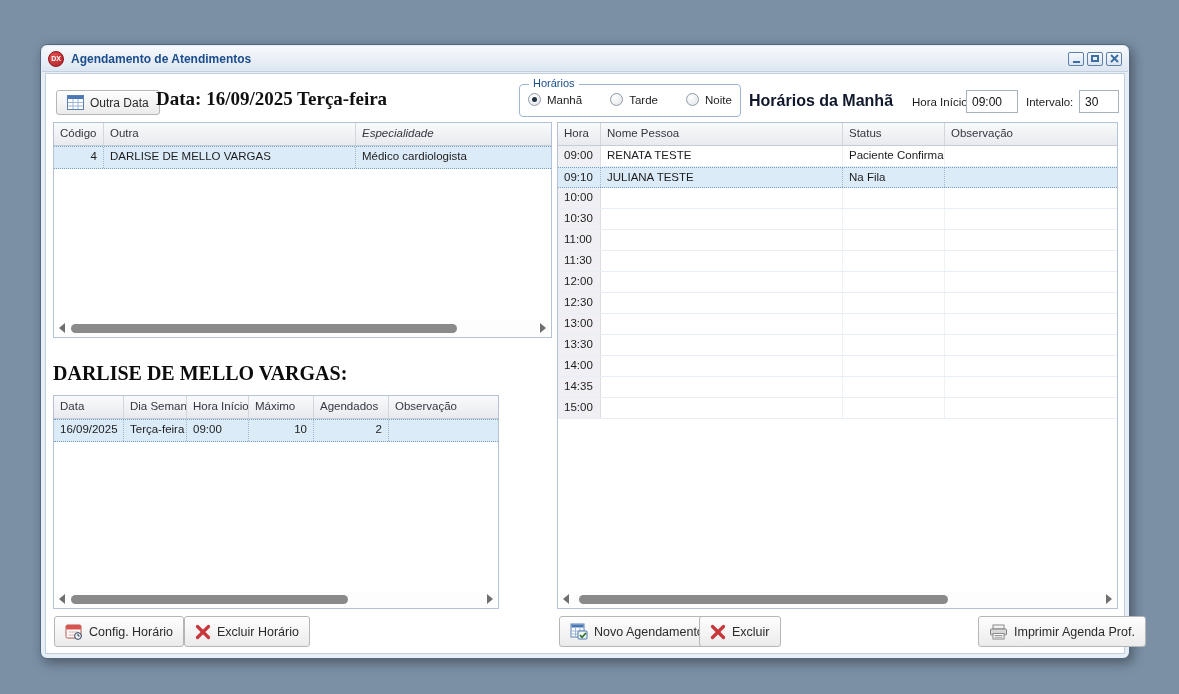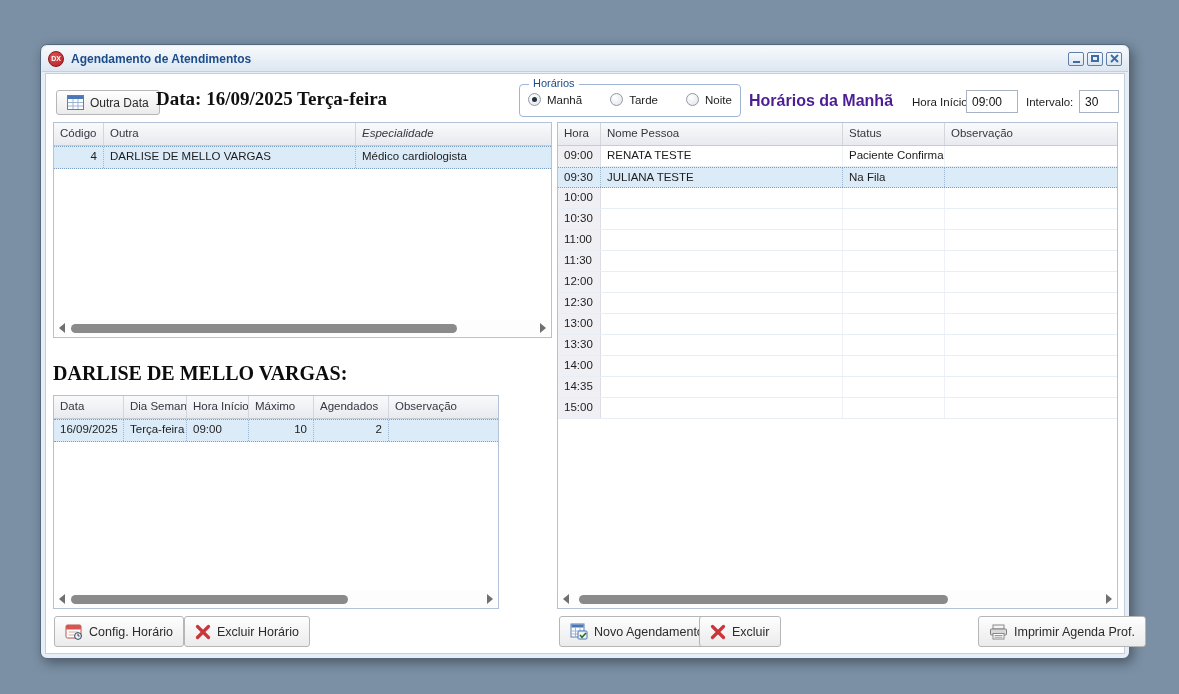--- a/index.html
+++ b/index.html
@@ -48,21 +48,21 @@
   .groupbox { position:absolute; border:1px solid #9eb6d4; border-radius:4px; background:#fff; }
   .groupbox .gb-label { position:absolute; top:-8px; left:9px; background:#fff;
     padding:0 4px; font-size:11px; color:#1b4c8c; }
   .radio-row { position:absolute; left:8px; top:8px; display:flex; gap:28px; }
   .radio { display:flex; align-items:center; gap:6px; font-size:11.5px; color:#1c1c1c; cursor:default; }
   .radio .circ { width:13px; height:13px; border-radius:50%; border:1px solid #8e9aa8;
     background:radial-gradient(circle at 35% 30%, #fff, #dfe3e8); position:relative; }
   .radio.sel .circ::after { content:""; position:absolute; left:3px; top:3px;
     width:5px; height:5px; border-radius:50%; background:#23313f; }
 
-  .period-title { position:absolute; font-size:16px; font-weight:bold; color:#4c1d95; white-space:nowrap; }
+  .period-title { position:absolute; font-size:16px; font-weight:bold; color:#0f172a; white-space:nowrap; }
   .small-label { position:absolute; font-size:11.5px; color:#1c1c1c; white-space:nowrap; }
   .tool-input { position:absolute; border:1px solid #a9b3bf; height:23px;
     font-family:"Liberation Sans",sans-serif; font-size:12px; color:#111; padding:0 5px; }
 
   
   .grid { position:absolute; border:1px solid #b3c2d6; background:#fff; overflow:hidden; }
   .ghead { display:flex; height:23px; background:linear-gradient(#f9fafb,#e8eaef);
     border-bottom:1px solid #c6ccd6; }
   .hcell { font-size:11.5px; color:#33383f; padding:4px 6px; border-right:1px solid #d2d7de;
     overflow:hidden; white-space:nowrap; flex:0 0 auto; }
@@ -215,21 +215,21 @@
             <div class="hcell" style="width: 172px;">Observação</div>
           </div>
         <div class="gbody">
             <div class="grow h21">
               <div class="gcell hora" style="width: 43px;">09:00</div>
               <div class="gcell" style="width: 242px;">RENATA TESTE</div>
               <div class="gcell" style="width: 102px;">Paciente Confirmado</div>
               <div class="gcell" style="width: 172px;"></div>
             </div>
             <div class="grow h21 sel">
-              <div class="gcell hora" style="width: 43px;">09:30</div>
+              <div class="gcell hora" style="width: 43px;">09:10</div>
               <div class="gcell" style="width: 242px;">JULIANA TESTE</div>
               <div class="gcell" style="width: 102px;">Na Fila</div>
               <div class="gcell" style="width: 172px;"></div>
             </div>
             <div class="grow h21">
               <div class="gcell hora" style="width: 43px;">10:00</div>
               <div class="gcell" style="width: 242px;"></div>
               <div class="gcell" style="width: 102px;"></div>
               <div class="gcell" style="width: 172px;"></div>
             </div>

